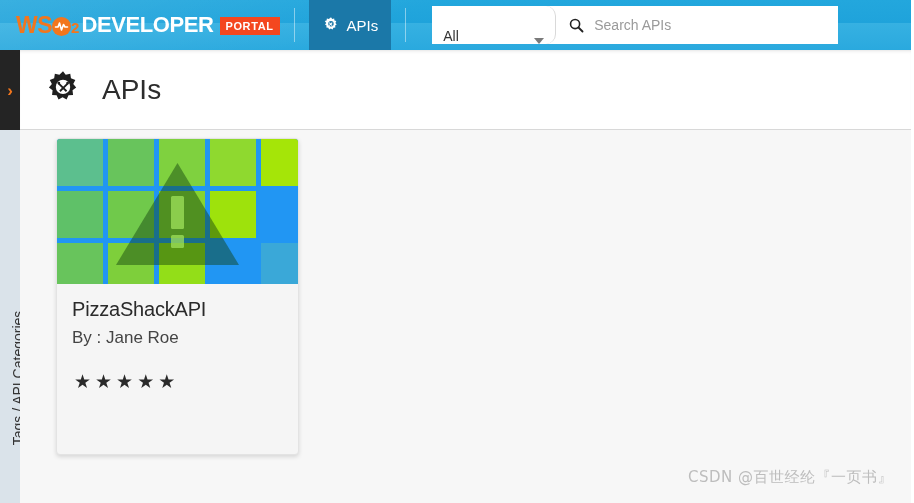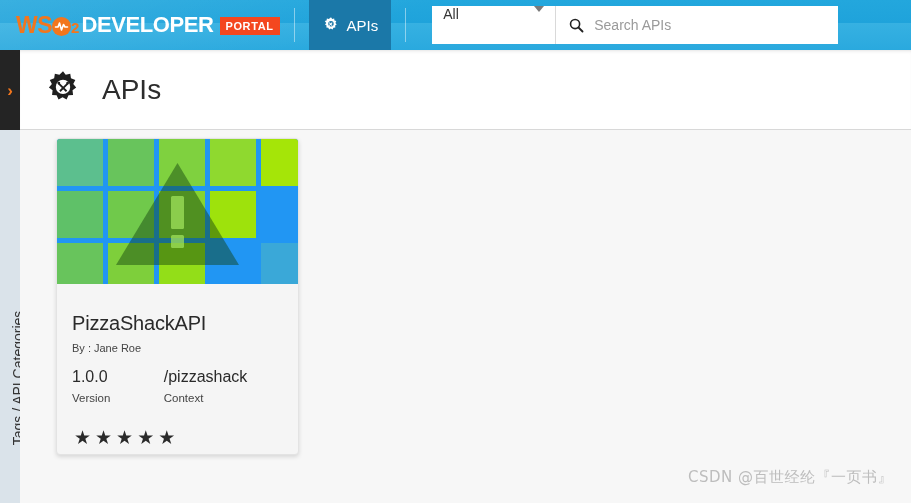--- a/index.html
+++ b/index.html
@@ -74,23 +74,24 @@
     border-top:9px solid #1b78a8;
   }
   .tab-icon { width:18px; height:18px; display:block; }
 
   
   .search-wrap {
     display:flex; align-items:stretch; height:38px;
     background:#ffffff; margin-left:12px; position:relative; z-index:2;
   }
   .select-box {
-    width:124px; display:flex; align-items:flex-start; justify-content:space-between;
+    width:124px; display:flex; align-items:flex-end; justify-content:space-between;
     padding: 0 11px; font-size:14px; color:#333; cursor:pointer;
     border-right:1px solid #d9d9d9;
+    border-radius:10px;
   }
   .caret-down {
     width:0; height:0; border-left:5px solid transparent;
     border-right:5px solid transparent; border-top:6px solid #7a7a7a;
   }
   .search-box {
     width:282px; display:flex; align-items:center; gap:9px; padding-left:12px;
   }
   .search-input {
     border:none; outline:none; font-size:14px; color:#333;
@@ -129,23 +130,23 @@
 
   
   .card {
     position:absolute; left:36px; top:88px;
     width:243px; height:317px;
     background:#f5f5f5; border:1px solid #e3e3e3; border-radius:4px;
     box-shadow: 0 2px 4px rgba(0,0,0,0.13);
     overflow:hidden; cursor:pointer;
   }
   .thumb { width:241px; height:145px; display:block; }
-  .card-body { padding: 28px 15px 0 15px; }
+  .card-body { padding: 14px 15px 0 15px; }
   .api-name { font-size:20px; color:#2a2a2a; letter-spacing:-0.2px; }
-  .api-author { font-size:11px; color:#444; margin-top:7px; }
+  .api-author { font-size:17px; color:#444; margin-top:7px; }
   .meta-row { display:flex; margin-top:14px; }
   .meta-col { width:100px; }
   .meta-col.wide { width:130px; }
   .meta-val { font-size:16px; color:#2a2a2a; }
   .meta-lbl { font-size:11.5px; color:#444; margin-top:6px; }
   .stars { margin-top:24px; display:flex; gap:4px; padding-left:2px; }
   .star { color:#2a2a2a; font-size:19px; line-height:1; }
 
   
   .watermark {
@@ -247,35 +248,25 @@
         <rect x="204" y="104" width="37" height="41" fill="#3aa8d8"></rect>
 
         <polygon points="120.5,24 182,126 59,126" fill="#0f3d0d" opacity="0.45"></polygon>
         <rect x="114" y="57" width="13" height="33" rx="1.5" fill="#9fe25b" opacity="0.75"></rect>
         <rect x="114" y="96" width="13" height="13" rx="1.5" fill="#9fe25b" opacity="0.75"></rect>
       </svg>
 
       <div class="card-body">
         <div class="api-name">PizzaShackAPI</div>
         <div class="api-author">By : Jane Roe</div>
-        <div class="meta-row">
-          <div class="meta-col">
-            <div class="meta-val">1.0.0</div>
-            <div class="meta-lbl">Version</div>
-          </div>
-          <div class="meta-col wide">
-            <div class="meta-val">/pizzashack</div>
-            <div class="meta-lbl">Context</div>
-          </div>
+        <div class="stars">
+          <span class="star">★</span>
+          <span class="star">★</span>
+          <span class="star">★</span>
+          <span class="star">★</span>
+          <span class="star">★</span>
         </div>
-        <div class="stars">
-          <span class="star">★</span>
-          <span class="star">★</span>
-          <span class="star">★</span>
-          <span class="star">★</span>
-          <span class="star">★</span>
-        </div>
       </div>
     </div>
 
     <div class="watermark">CSDN @百世经纶『一页书』</div>
   </div>
 </div>
 
 </body></html>

